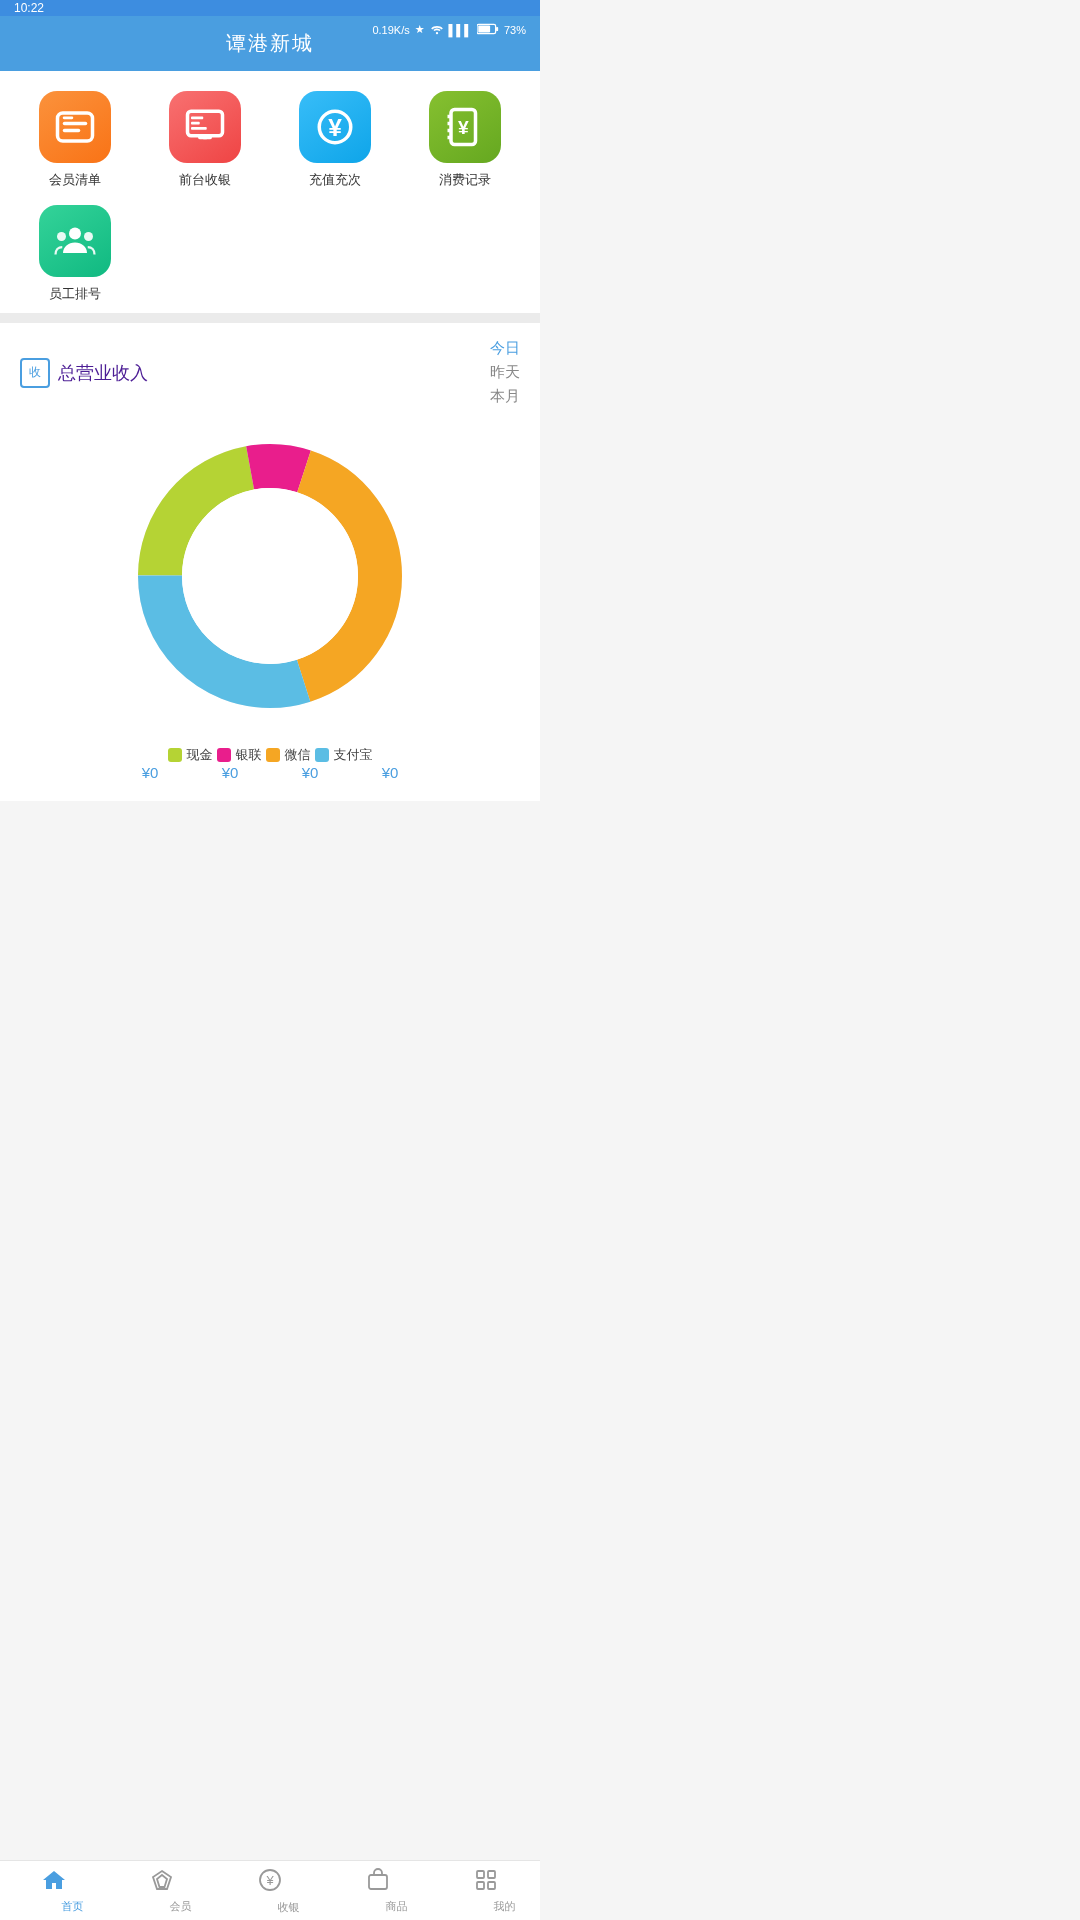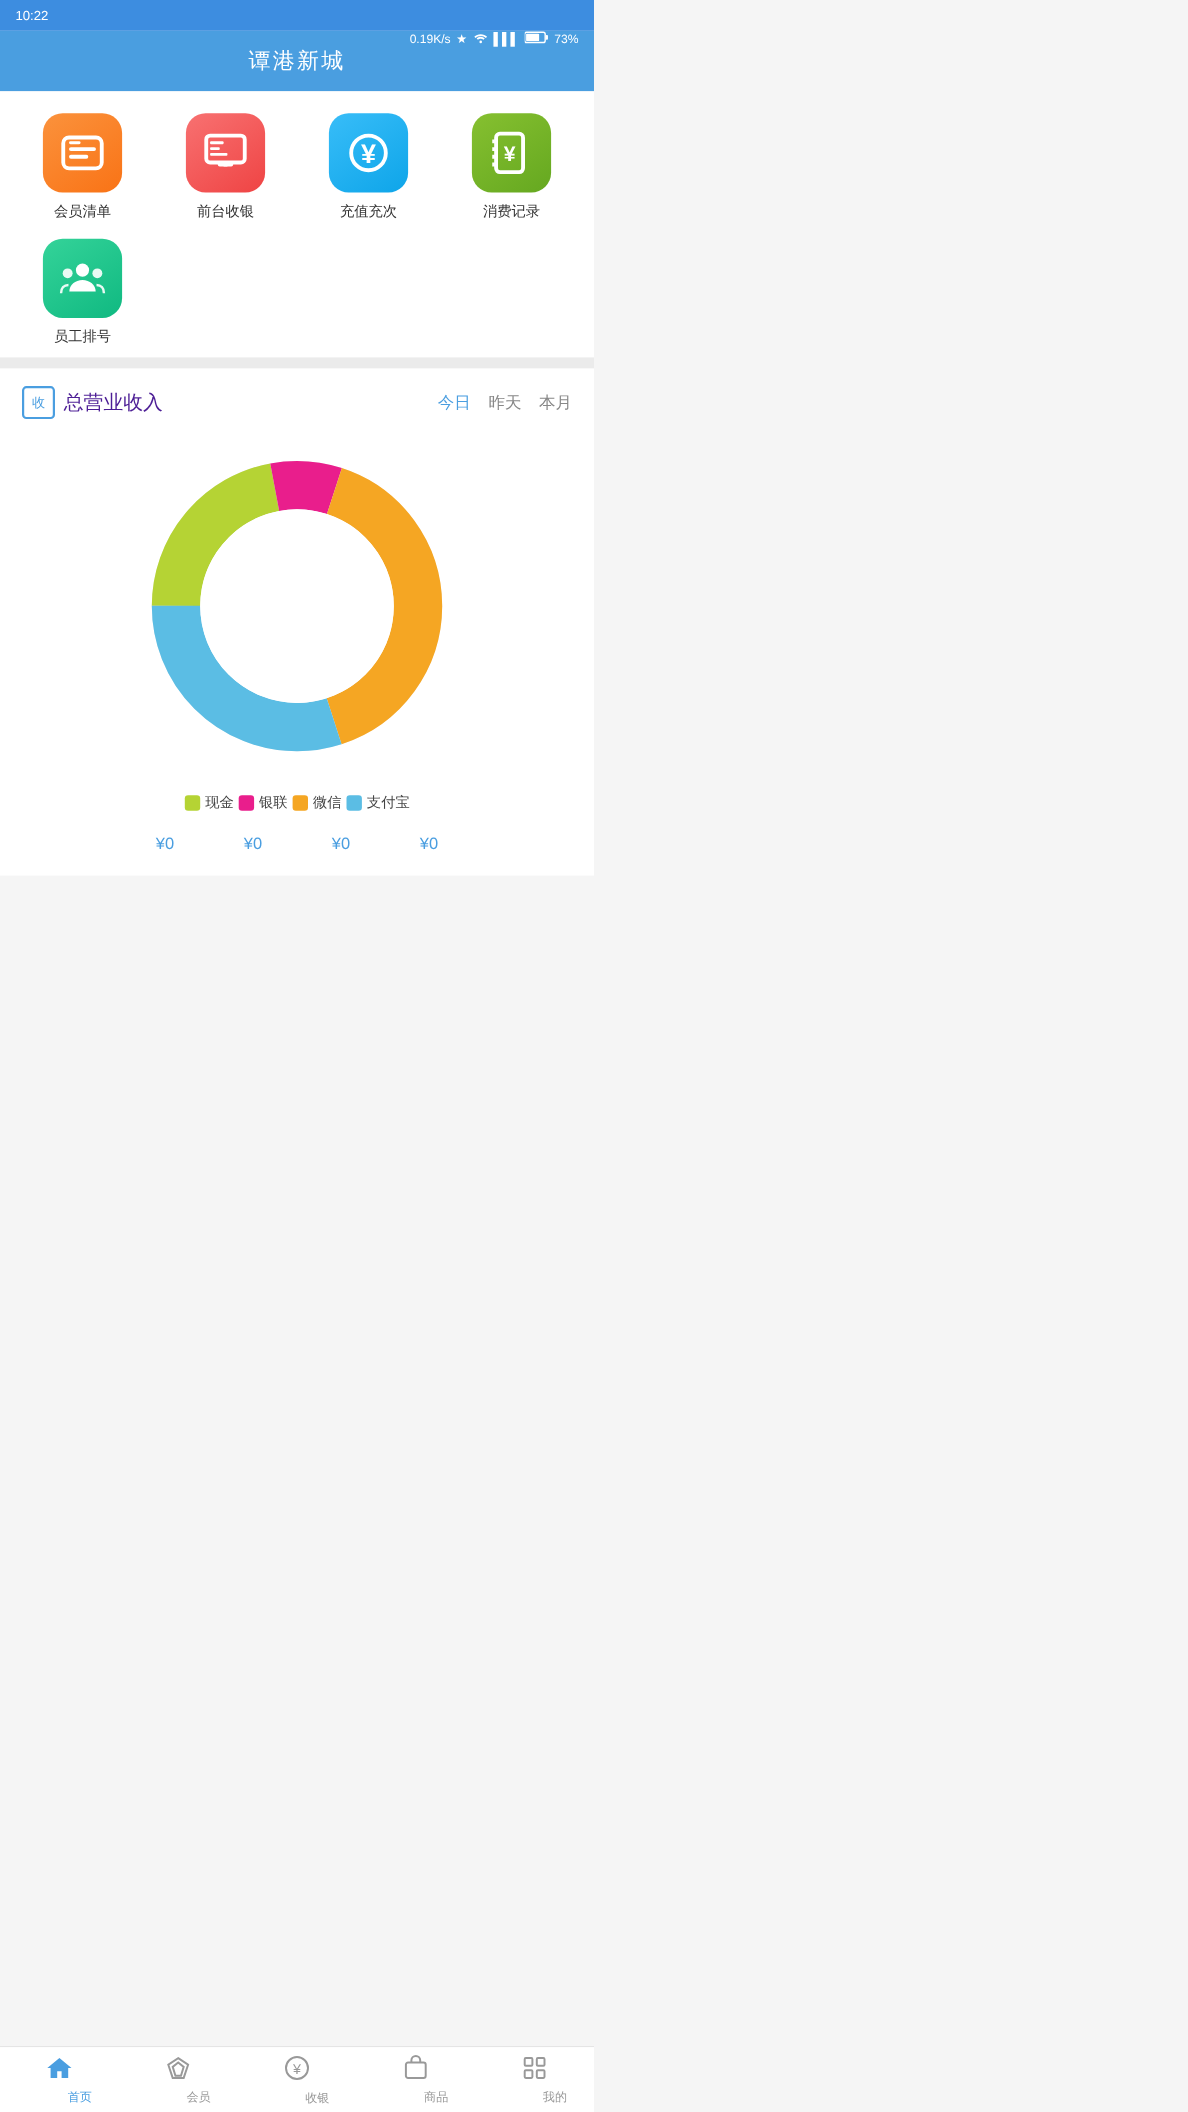--- a/index.html
+++ b/index.html
@@ -9,21 +9,21 @@
       width: 540px;
       min-height: 960px;
       font-family: "PingFang SC", "Microsoft YaHei", sans-serif;
       background: #f5f5f5;
       overflow-x: hidden;
     }
 
     
     .status-bar {
       background: #3d8de0;
-      height: 28px;
+      height: 16px;
       display: flex;
       align-items: center;
       justify-content: space-between;
       padding: 0 14px;
       color: white;
       font-size: 12px;
     }
     .status-right {
       display: flex;
       align-items: center;
@@ -128,21 +128,22 @@
     }
 
     .revenue-title {
       font-size: 18px;
       color: #4c1d95;
       font-weight: 500;
     }
 
     .revenue-tabs {
       display: flex;
-      gap: 16px;
+      gap: 5px;
+      flex-direction: column;
     }
 
     .revenue-tab {
       font-size: 15px;
       color: #888;
       cursor: pointer;
     }
 
     .revenue-tab.active {
       color: #4a9ee0;
@@ -159,21 +160,21 @@
     .donut-svg {
       width: 320px;
       height: 300px;
     }
 
     
     .legend {
       display: flex;
       justify-content: center;
       gap: 4px;
-      margin-bottom: 20px;
+      margin-bottom: 0;
       flex-wrap: wrap;
     }
 
     .legend-item {
       display: flex;
       align-items: center;
       gap: 5px;
       font-size: 13px;
       color: #444;
     }

